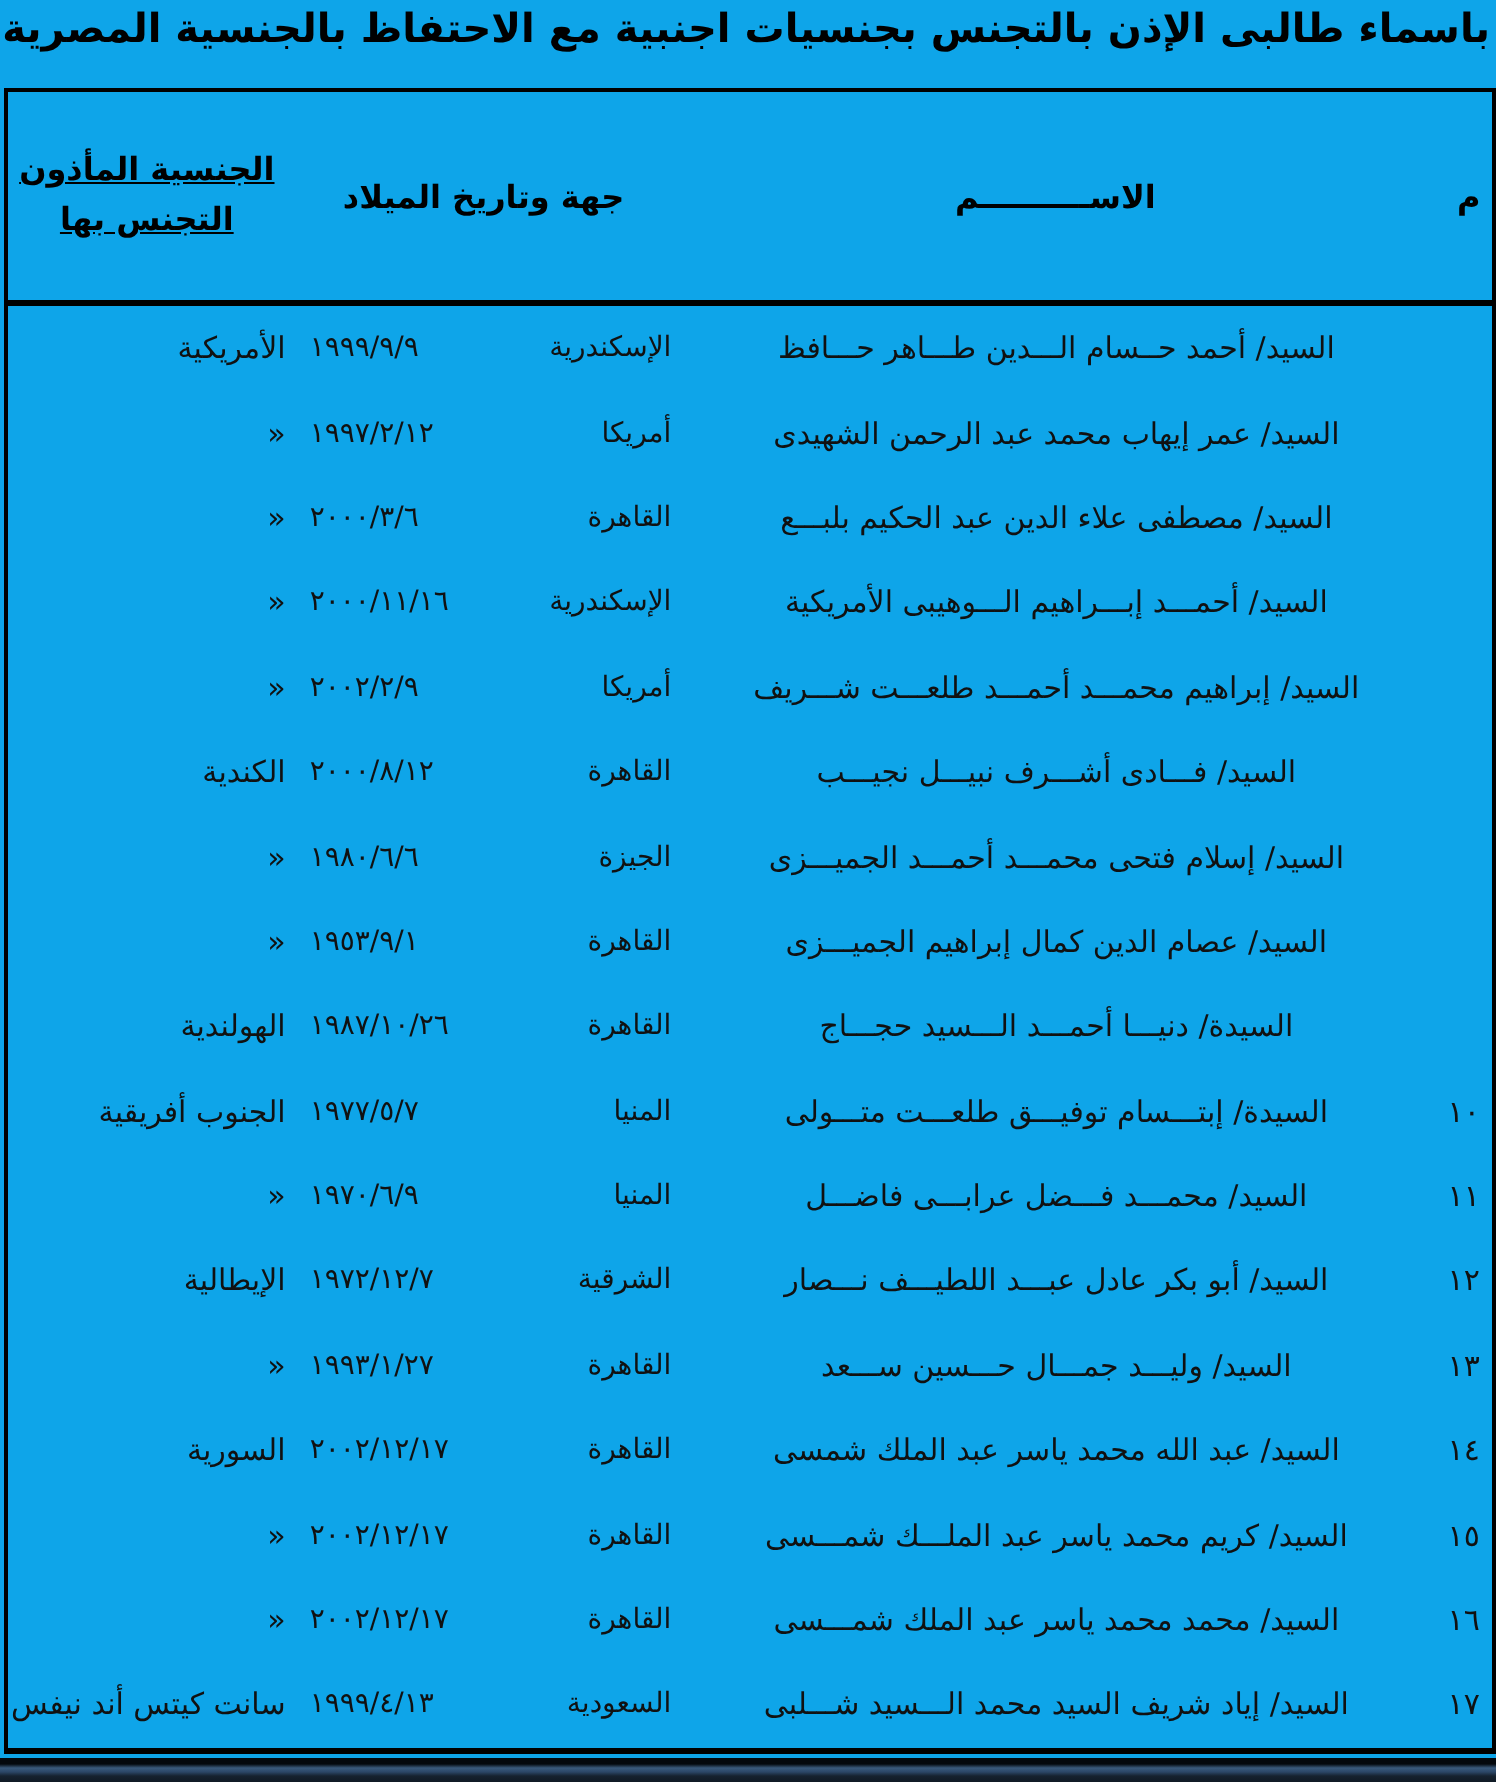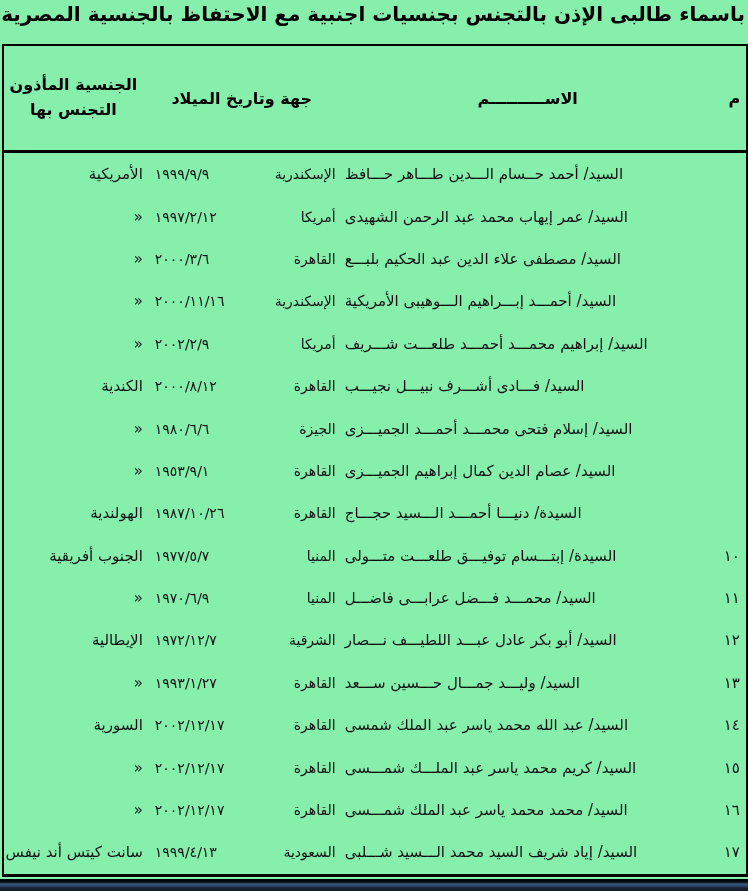--- a/index.html
+++ b/index.html
@@ -1,20 +1,20 @@
 <!DOCTYPE html>
 <html lang="ar" dir="rtl"><head>
 <meta charset="utf-8">
 <style>
   html,body{margin:0;padding:0;background:#ffffff;}
   .page{
     position:relative;
     width:748px;height:891px;
     overflow:hidden;
-    background:#86efac;
+    background:#0ea5e9;
     font-family:"DejaVu Sans", sans-serif;
     direction:rtl;
     color:#111111;
   }
   .doc-title{
     position:absolute;
     top:2px;right:3px;left:0;
     text-align:right;
     font-size:20px;
     font-weight:bold;
@@ -58,42 +58,42 @@
   col.c-birth{width:205px;}
   col.c-nat{width:140px;}
   td.serial, th.serial{
     text-align:center;
     direction:rtl;
     font-size:15px;
   }
   td.serial{padding-left:3px;}
   th.serial{padding-left:8px;font-size:16px;}
   td.name{
-    text-align:left;
+    text-align:center;
     padding-right:3px;
     padding-left:4px;
     white-space:nowrap;
     font-size:15px;
   }
   .birth-wrap{
     display:flex;
     justify-content:space-between;
     align-items:center;
     direction:rtl;
     padding-right:5px;
     padding-left:12px;
     font-size:14px;
     white-space:nowrap;
   }
   td.nat{
     text-align:right;
     font-size:14px;
     white-space:nowrap;
   }
-  .nat-h div{line-height:1.55;}
+  .nat-h div{line-height:1.55;text-decoration:underline;}
   .bottom-band{
     position:absolute;
     left:0;top:879px;
     width:748px;height:12px;
     background:linear-gradient(180deg,
       #04080d 0px, #04080d 3px,
       #3a5a7d 5px, #2b4666 7px,
       #16222f 9px, #101a25 12px);
   }
 </style>

